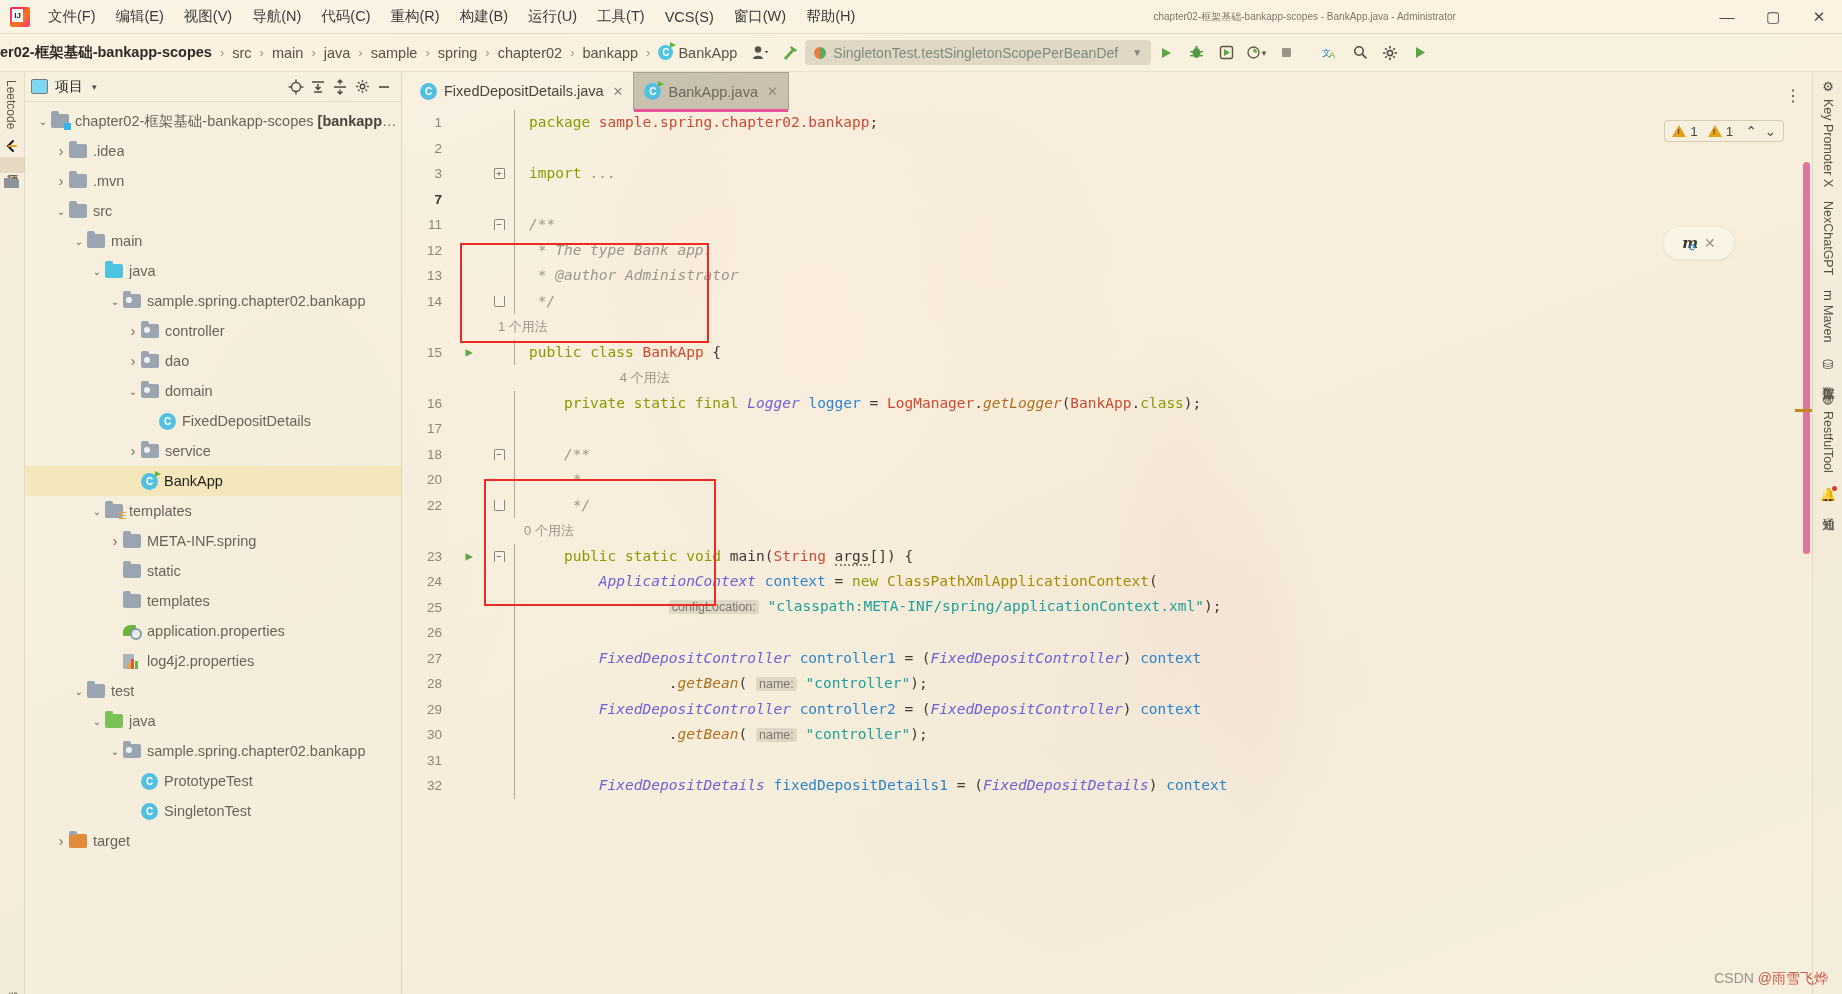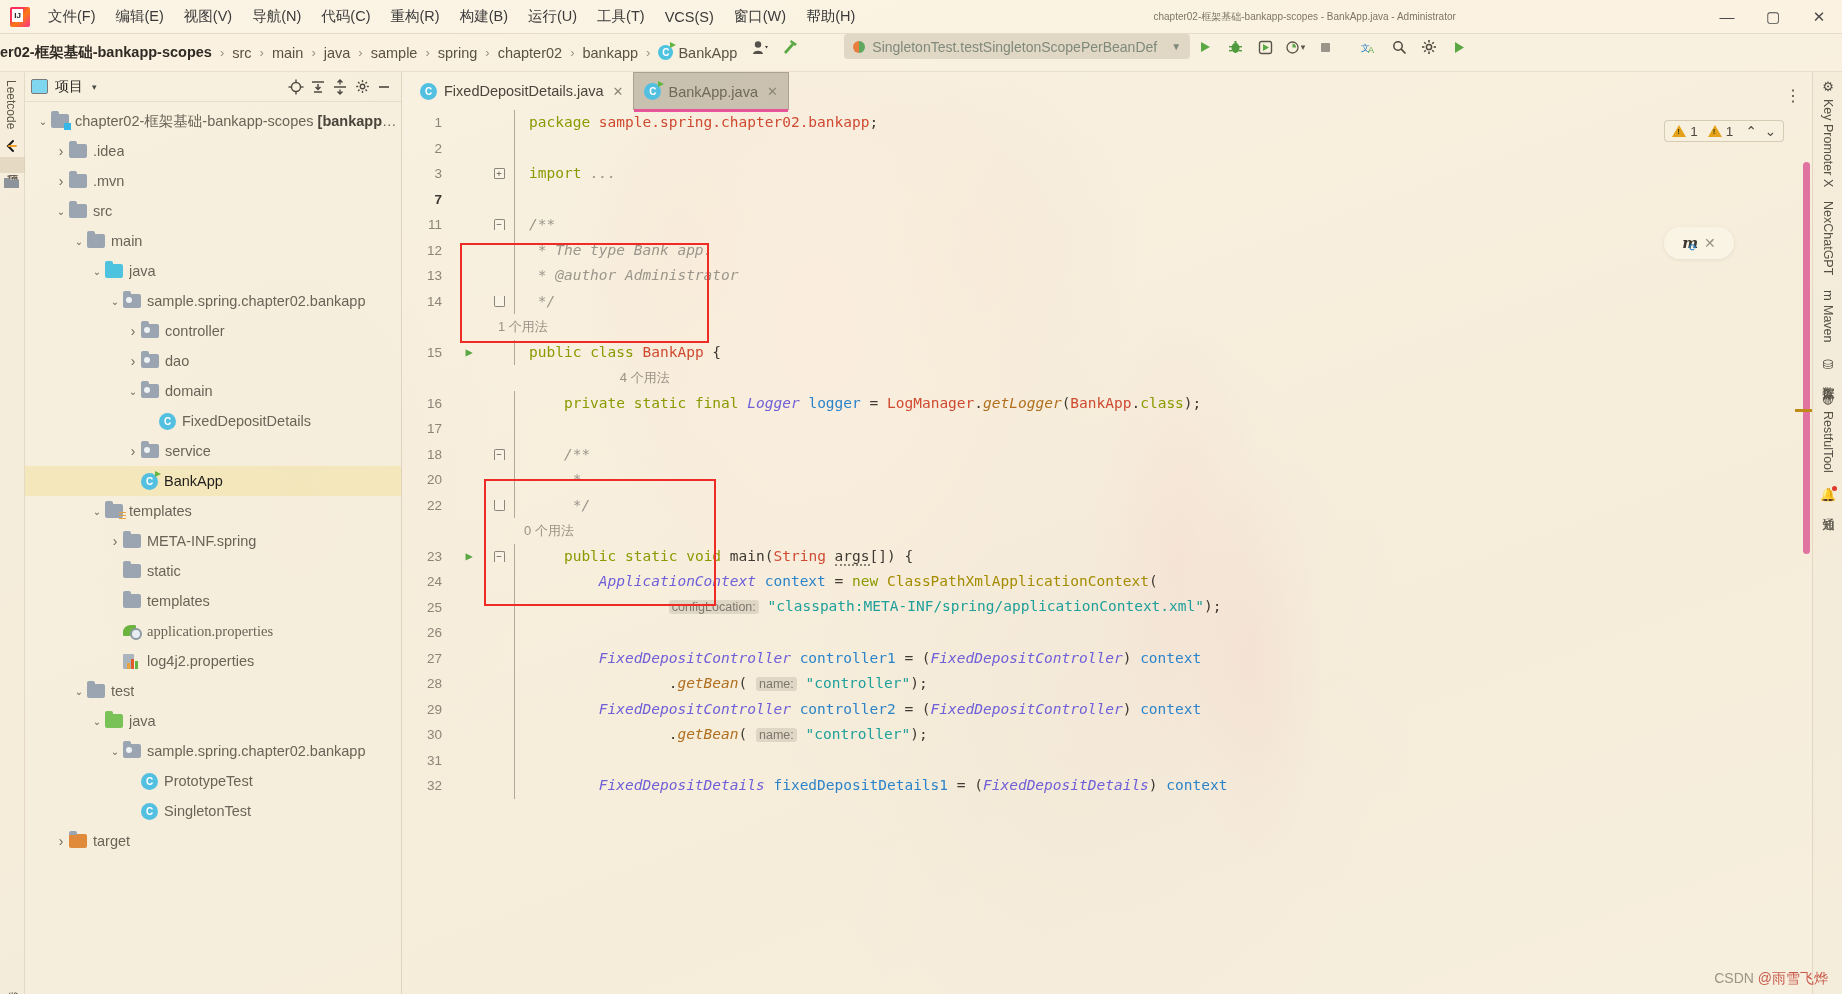--- a/index.html
+++ b/index.html
@@ -65,21 +65,21 @@
   }
   .win-btns { display: flex; align-items: center; }
   .win-btn {
     width: 46px; height: 34px; display: flex; align-items: center; justify-content: center;
     color: #4a4a4a; font-size: 15px;
   }
 
   
   #navbar {
     position: absolute; top: 34px; left: 0; right: 0; height: 38px;
-    display: flex; 
+    display: flex; align-items: center;
     background: rgba(249,241,223,0.72);
     border-bottom: 1px solid rgba(205,190,165,0.35);
     padding-left: 0px;
   }
   .crumb {
     display: flex; align-items: center; font-size: 14.5px; color: #5b5246;
     white-space: nowrap;
   }
   .crumb.bold { font-weight: bold; color: #2f2a24; }
   .crumb-sep { color: #9a9184; font-size: 13px; padding: 0 8px; }
@@ -93,21 +93,21 @@
     content: ""; position: absolute; right: -3px; top: -3px;
     width: 0; height: 0;
     border-left: 6px solid #62b543;
     border-top: 3px solid transparent;
     border-bottom: 3px solid transparent;
   }
   .runcfg {
     display: flex; align-items: center; gap: 7px;
     background: rgba(200,190,172,0.5);
     border-radius: 4px; height: 25px; padding: 8px 9px;
-    font-size: 14px; color: #7f8a7a; min-width: 330px; margin-left: 39px;
+    font-size: 14px; color: #7f8a7a; min-width: 330px;
   }
   .runcfg-dot {
     width: 12px; height: 12px; border-radius: 50%;
     background: linear-gradient(90deg, #e87d3e 50%, #5fa85f 50%);
     flex: none;
   }
   .tbicon {
     width: 26px; height: 26px; display: inline-flex; align-items: center;
     justify-content: center; margin: 0 2px; font-size: 14px; color: #5a5348;
   }
@@ -669,21 +669,21 @@
         <div class="row" style="padding-left: 82px;">
           <span class="arrow empty"></span>
           <span class="ficon folder"></span>
           <span class="lbl">static</span>
         </div>
         <div class="row" style="padding-left: 82px;">
           <span class="arrow empty"></span>
           <span class="ficon folder"></span>
           <span class="lbl">templates</span>
         </div>
-        <div class="row" style="padding-left: 82px; font-family: Liberation Serif, serif;">
+        <div class="row" style="padding-left: 82px;">
           <span class="arrow empty"></span>
           <span class="leaf-spring"></span>
           <span class="lbl">application.properties</span>
         </div>
         <div class="row" style="padding-left: 82px;">
           <span class="arrow empty"></span>
           <span class="chart-ico"></span>
           <span class="lbl">log4j2.properties</span>
         </div>
         <div class="row" style="padding-left: 46px;">

